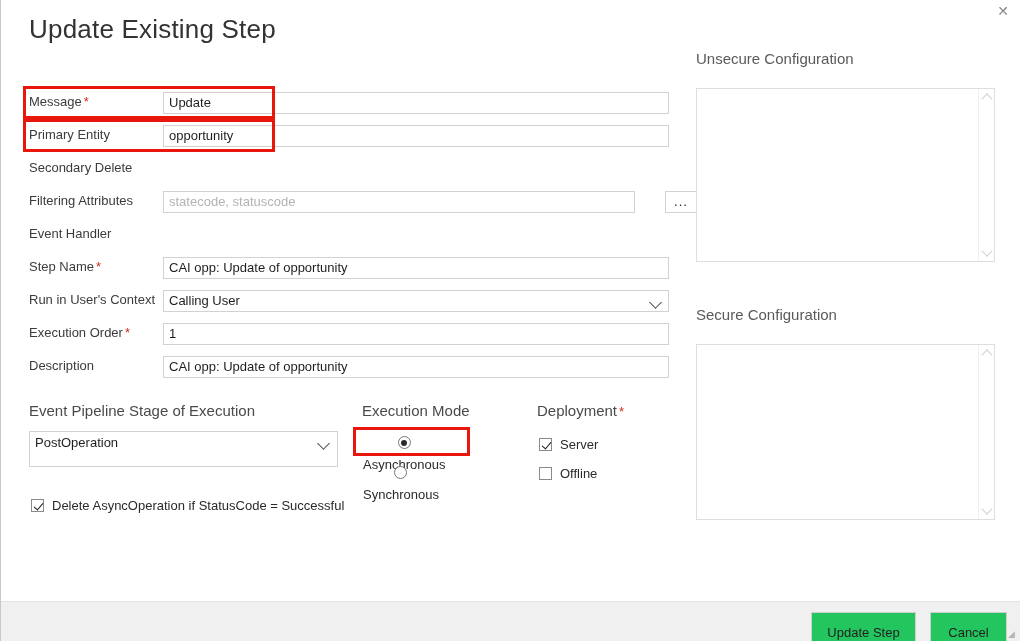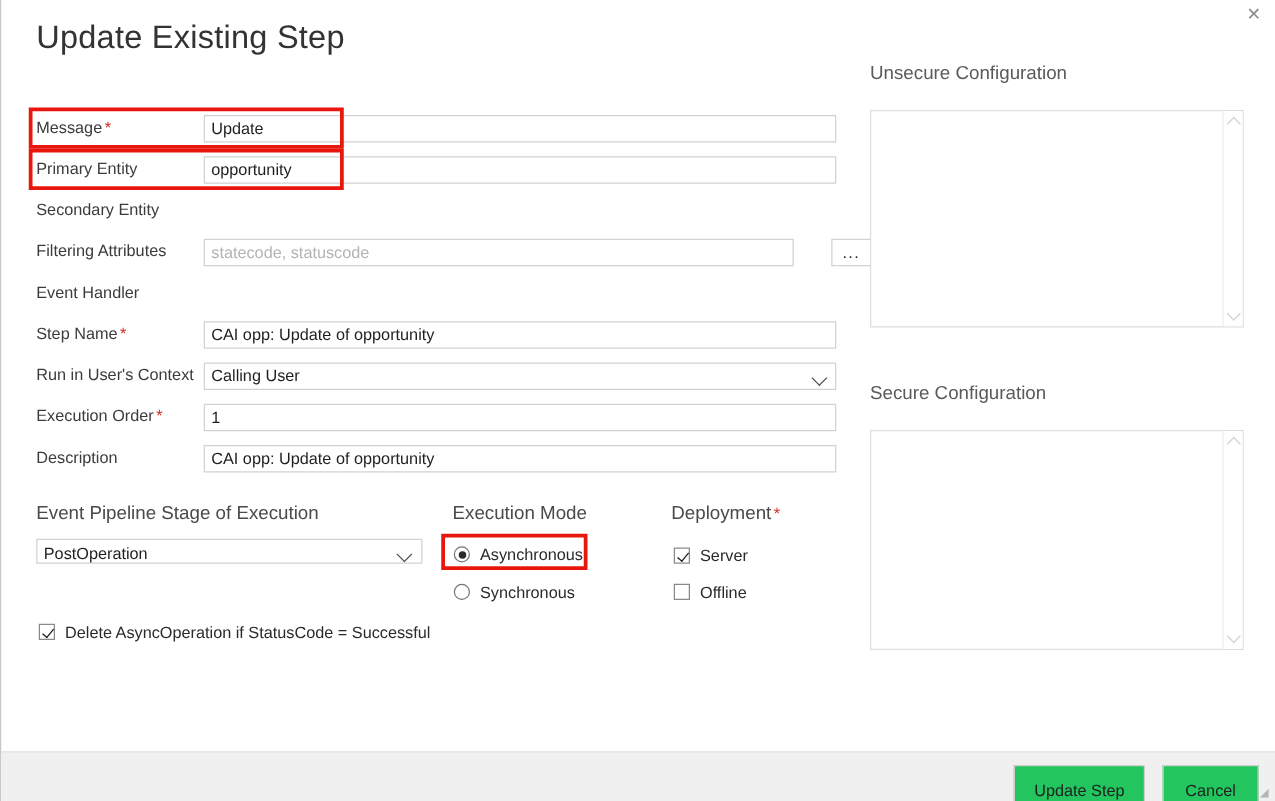--- a/index.html
+++ b/index.html
@@ -103,36 +103,37 @@
   }
 
   
   .block-heading {
     position: absolute;
     font-size: 15px; color: #4a4a4a; font-weight: 400;
   }
   .dropdown-wide {
     position: absolute;
     left: 28px; top: 431px;
-    width: 309px; height: 20px;
+    width: 309px; height: 36px;
     box-sizing: border-box;
     border: 1px solid #d2d2d2;
     background: #ffffff;
     font-size: 13px; color: #1f1f1f;
     padding-left: 5px; line-height: 22px;
     cursor: pointer;
   }
   .dropdown-wide .chevron { top: 7px; right: 9px; }
 
   
   .radio-row {
     position: absolute;
     display: flex; align-items: center; gap: 8px;
     font-size: 13px; color: #2a2a2a;
     cursor: pointer;
+    flex-direction: column;
   }
   .radio {
     width: 13px; height: 13px; border-radius: 50%;
     border: 1px solid #767676; background: #fff;
     box-sizing: border-box;
     position: relative; flex: none;
   }
   .radio.checked::after {
     content: "";
     position: absolute; left: 2.5px; top: 2.5px;
@@ -226,21 +227,21 @@
   <div class="form-area" id="form-rows">
       <div class="form-row" style="top: 92px;">
         <div class="row-label"><span>Message</span><span class="req">*</span></div>
         <div class="row-field"><span>Update</span></div>
       </div>
       <div class="form-row" style="top: 125px;">
         <div class="row-label"><span>Primary Entity</span></div>
         <div class="row-field"><span>opportunity</span></div>
       </div>
       <div class="form-row" style="top: 158px;">
-        <div class="row-label"><span>Secondary Entity</span></div>
+        <div class="row-label"><span>Secondary Delete</span></div>
       </div>
       <div class="form-row" style="top: 191px;">
         <div class="row-label"><span>Filtering Attributes</span></div>
         <div class="row-field placeholder narrow"><span>statecode, statuscode</span></div>
         <div class="ellipsis-btn">...</div>
       </div>
       <div class="form-row" style="top: 224px;">
         <div class="row-label"><span>Event Handler</span></div>
       </div>
       <div class="form-row" style="top: 257px;">

